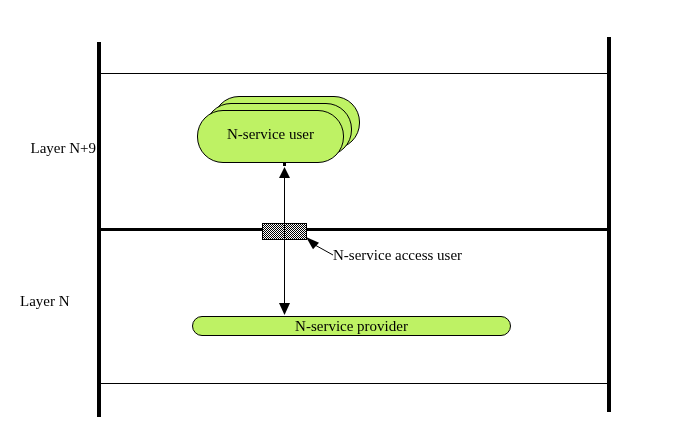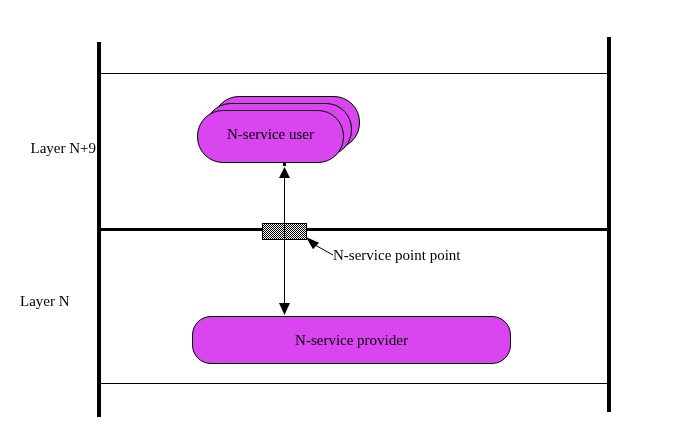--- a/index.html
+++ b/index.html
@@ -20,33 +20,33 @@
   .hline { background: #000000; }
   .vline { background: #000000; }
   .label {
     font-size: 15px;
     line-height: 16px;
     white-space: nowrap;
     color: #000000;
   }
   .node {
     box-sizing: border-box;
-    background: #d946ef;
+    background: #bef264;
     border: 1px solid #000000;
   }
   .user-rect {
     width: 147px;
     height: 53px;
     border-radius: 26px;
   }
   .provider-rect {
     left: 192px;
     top: 316px;
     width: 319px;
-    height: 48px;
+    height: 20px;
     border-radius: 19px;
     display: flex;
     align-items: center;
     justify-content: center;
   }
   .user-front {
     display: flex;
     align-items: center;
     justify-content: center;
   }
@@ -102,15 +102,15 @@
       <polygon points="284.5,167 279,178 290,178"></polygon>
       <line x1="284.5" y1="178" x2="284.5" y2="303" stroke="#000000" stroke-width="1"></line>
       <polygon points="284.5,315 279,303 290,303"></polygon>
     </g>
     <g fill="#000000">
       <polygon points="306,237 319,242.7 313,249.3"></polygon>
       <line x1="315" y1="245" x2="333" y2="255" stroke="#000000" stroke-width="1"></line>
     </g>
   </svg>
 
-  <div class="abs label" style="left:333px; top:247px;">N-service point point</div>
+  <div class="abs label" style="left:333px; top:247px;">N-service access user</div>
 
 </div>
 
 </body></html>

